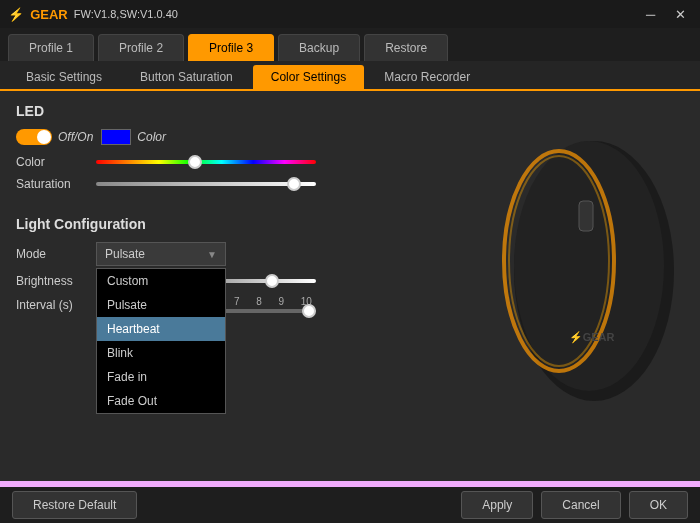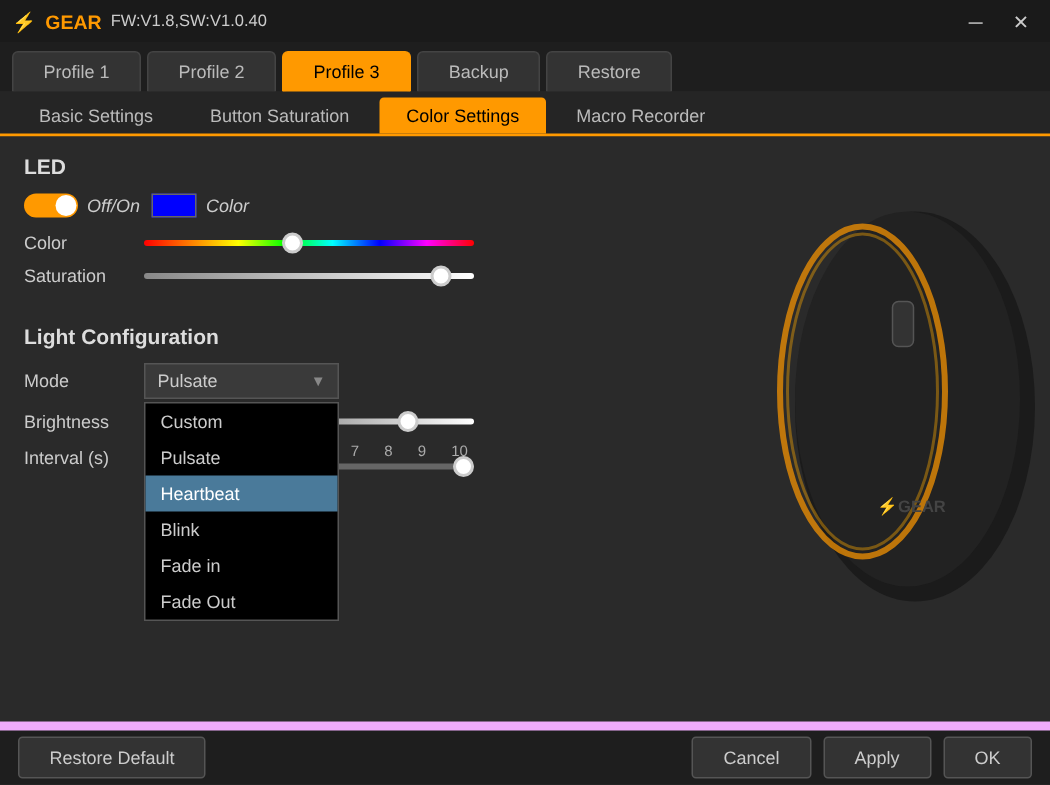--- a/index.html
+++ b/index.html
@@ -99,21 +99,21 @@
       background: #2a2a2a;
       padding: 12px 16px;
       position: relative;
       height: calc(523px - 28px - 38px - 34px - 42px);
       overflow: hidden;
     }
 
     
     .mouse-image {
       position: absolute;
-      right: 0;
+      right: 16px;
       top: 0;
       width: 280px;
       height: 340px;
       overflow: hidden;
     }
 
     
     .section-title {
       font-size: 14px;
       color: #ddd;
@@ -453,17 +453,17 @@
           <div class="interval-thumb" style="right: 0; left: auto;"></div>
         </div>
       </div>
     </div>
   </div>
 </div>
 
 <div class="bottom-bar">
   <button class="bottom-btn">Restore Default</button>
   <div class="bottom-right-btns">
+    <button class="bottom-btn">Apply</button>
     <button class="bottom-btn">Cancel</button>
-    <button class="bottom-btn">Apply</button>
     <button class="bottom-btn">OK</button>
   </div>
 </div>
 
 </body></html>

